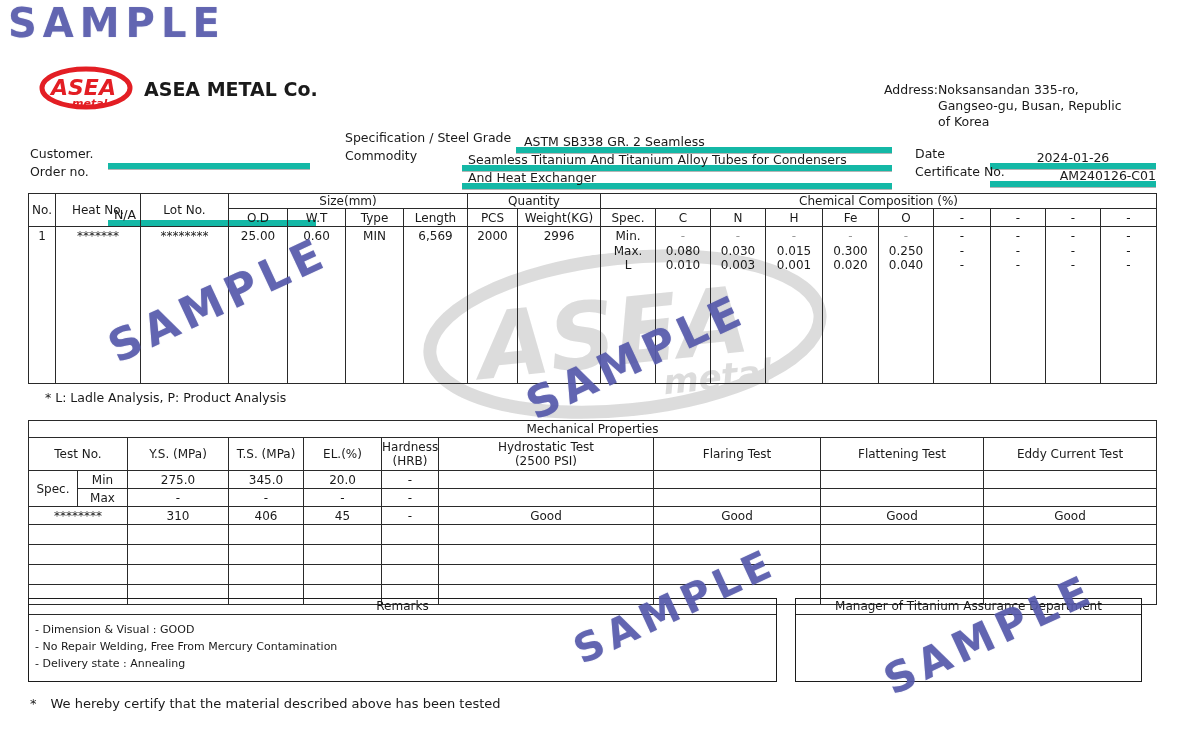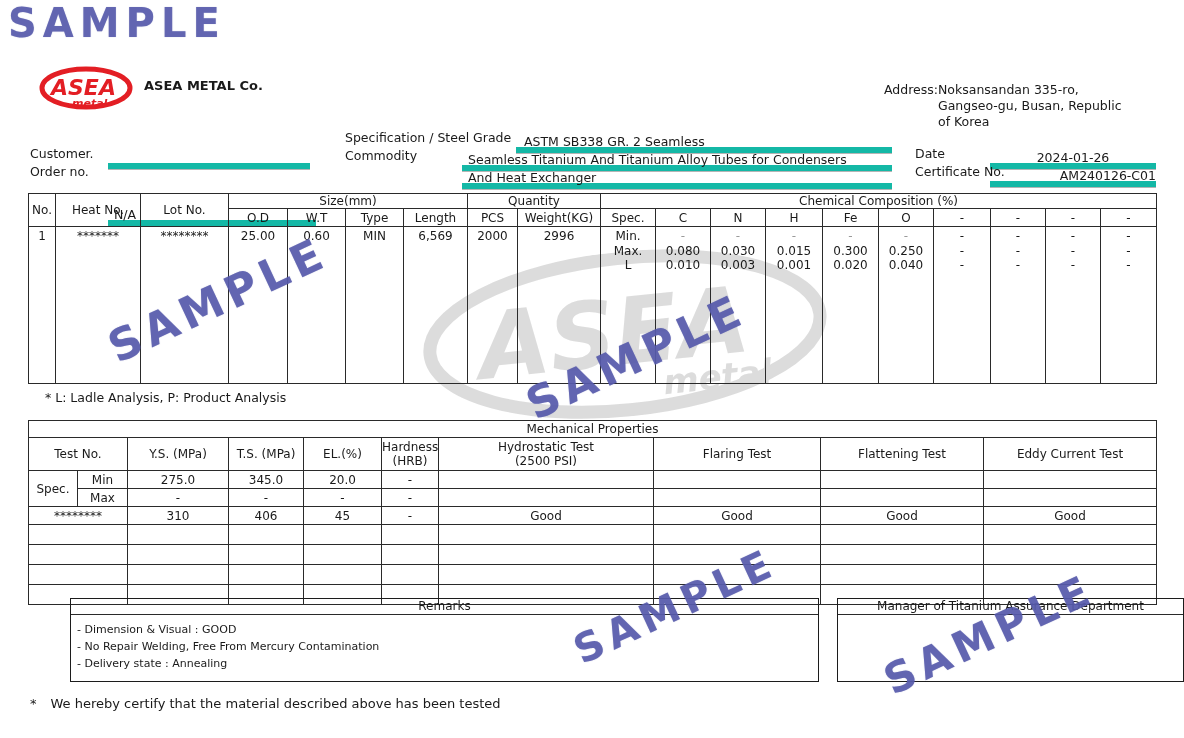--- a/index.html
+++ b/index.html
@@ -15,41 +15,41 @@
     letter-spacing:6px;white-space:nowrap;z-index:5;
     text-shadow:0 0 1px rgba(86,90,171,0.45);
     font-family:"DejaVu Sans","Liberation Sans",sans-serif;
   }
   .rot{transform:rotate(-25deg);}
 
   
   #watermark{position:absolute;left:420px;top:252px;z-index:0;opacity:.85;transform:rotate(-6deg);}
 
   
-  .company{font-size:13px;font-weight:bold;}
+  .company{font-size:19px;font-weight:bold;}
   .title{font-size:18px;font-weight:bold;text-align:center;}
   .lbl{font-size:12.5px;}
   .val{font-size:12.5px;}
   .uline{display:inline-block;border-bottom:6px solid #14b8a6;box-shadow:0 1px 0 #b5b5b5;height:16px;vertical-align:bottom;}
 
   
   table{border-collapse:collapse;table-layout:fixed;background:transparent;position:relative;z-index:2;}
   .grid{border:1.5px solid #1c1c1c;}
   .grid td{border:1px solid #2a2a2a;font-size:12px;text-align:center;padding:0;overflow:hidden;background:transparent;}
   .grid td.topal{vertical-align:top;padding-top:2px;}
   .hcell{height:17px;}
   .pre{white-space:pre-line;line-height:14px;}
   .chemline{line-height:14.5px;height:14.5px;}
   .dim{color:#9a9a9a;}
   .mech td{height:17px;}
 
   .footnote{font-size:12.5px;}
 
   
-  .boxed{position:absolute;border:1.5px solid #1c1c1c;z-index:2;background:transparent;margin-left:42px;}
+  .boxed{position:absolute;border:1.5px solid #1c1c1c;z-index:2;background:transparent;}
   .boxtitle{border-bottom:1px solid #2a2a2a;font-size:12px;text-align:center;height:15px;line-height:15px;}
   .remark-lines{font-size:11px;line-height:17px;padding:6px 6px 0 6px;}
 
   .footer-line{font-size:13px;line-height:17px;}
 </style>
 </head>
 <body>
 
 <div id="page">
 

